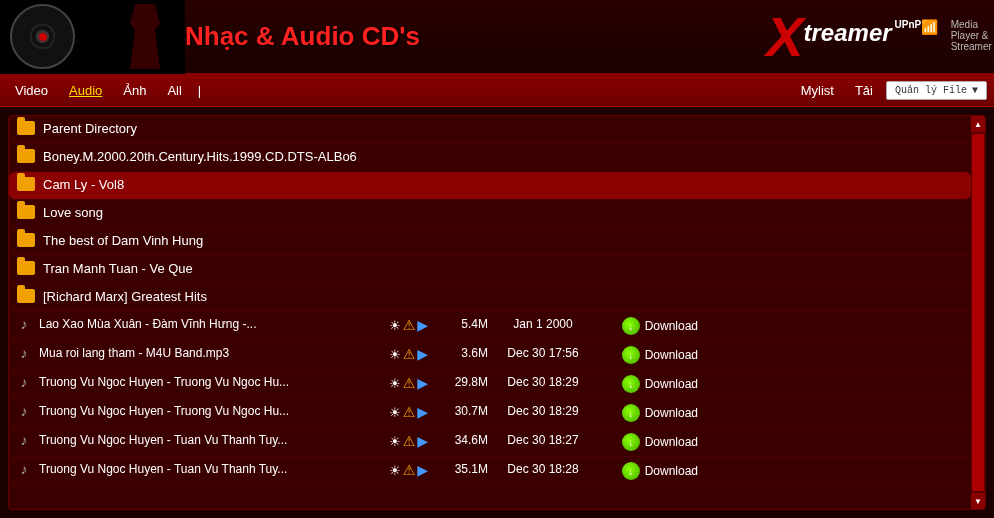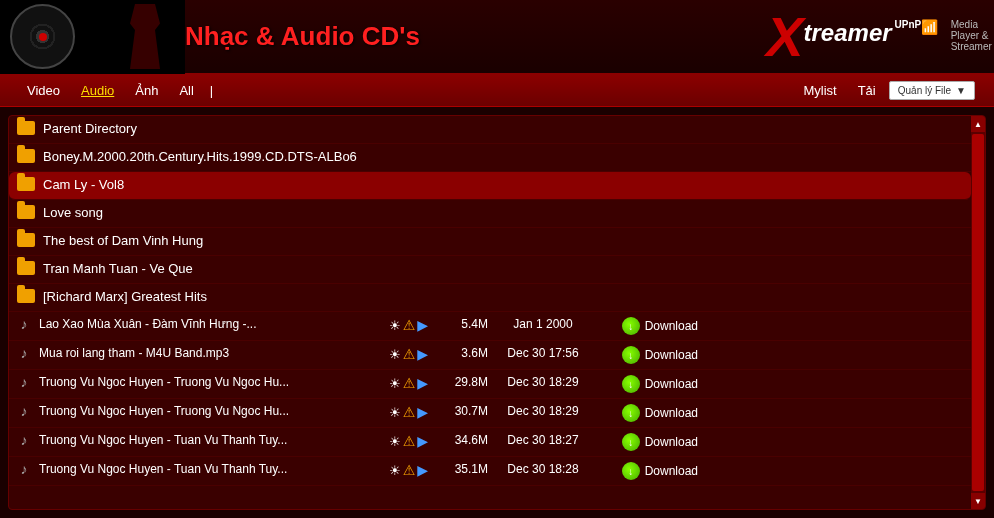--- a/index.html
+++ b/index.html
@@ -121,21 +121,21 @@
       color: #fff;
       font-size: 14px;
     }
 
     
     .navbar {
       background: linear-gradient(to bottom, #8b0000, #6b0000);
       height: 32px;
       display: flex;
       align-items: center;
-      padding: 0 19px;
+      padding: 0 7px;
       gap: 5px;
       border-bottom: 1px solid #aa0000;
     }
     .nav-item {
       color: #fff;
       text-decoration: none;
       padding: 4px 8px;
       font-size: 13px;
       cursor: pointer;
     }
@@ -152,20 +152,21 @@
       background: #fff;
       color: #333;
       border: 1px solid #aaa;
       padding: 3px 8px;
       font-size: 12px;
       cursor: pointer;
       display: flex;
       align-items: center;
       gap: 5px;
       border-radius: 2px;
+      font-family: Liberation Mono, monospace;
     }
     .nav-dropdown span { font-size: 10px; }
 
     
     .main-content {
       background: #3a0000;
       margin: 8px;
       border: 1px solid #660000;
       border-radius: 4px;
       height: calc(518px - 75px - 32px - 16px);

